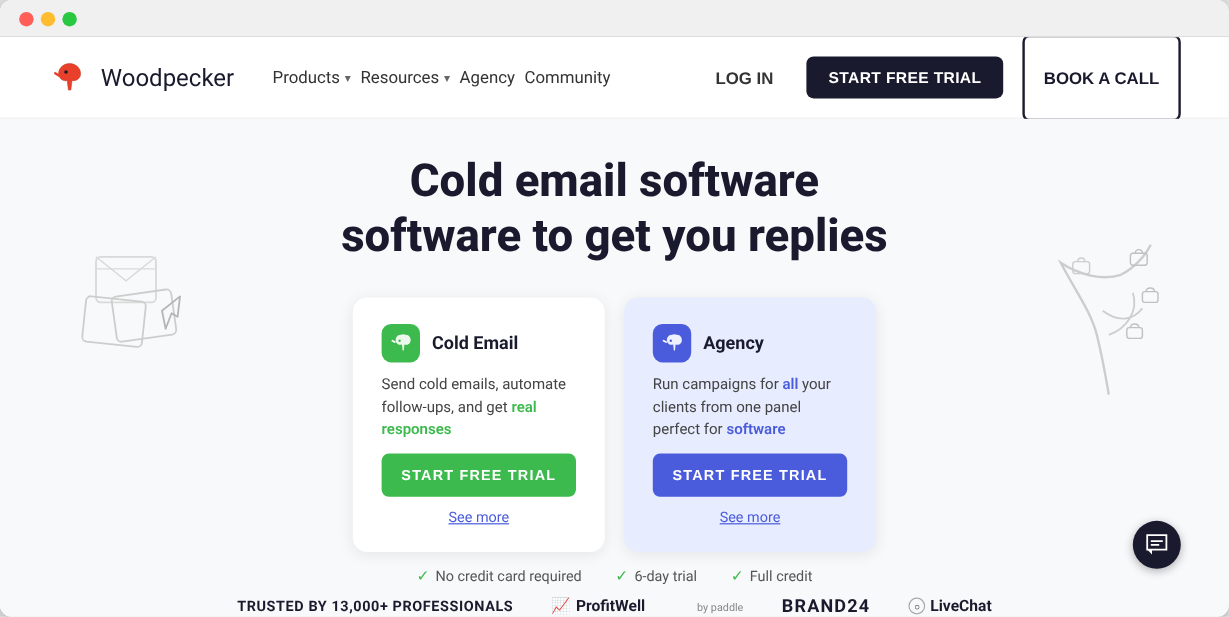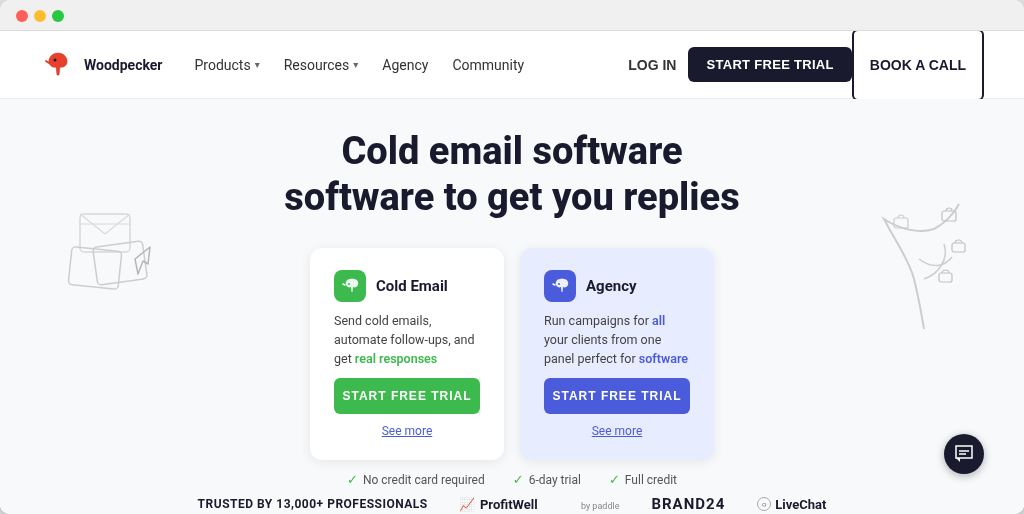--- a/index.html
+++ b/index.html
@@ -72,29 +72,29 @@
       gap: 8px;
       margin-right: 32px;
     }
 
     .logo-icon {
       width: 36px;
       height: 36px;
     }
 
     .logo-text {
-      font-size: 14px;
-      font-weight: 700;
+      font-size: 20px;
+      font-weight: 400;
       color: #1a1a2e;
     }
 
     .nav-links {
       display: flex;
       align-items: flex-end;
-      gap: 24px;
+      gap: 8px;
       flex: 1;
     }
 
     .nav-link {
       font-size: 14px;
       color: #333;
       text-decoration: none;
       display: flex;
       align-items: center;
       gap: 4px;
@@ -102,21 +102,21 @@
     }
 
     .nav-link .chevron {
       font-size: 10px;
       color: #666;
     }
 
     .nav-actions {
       display: flex;
       align-items: center;
-      gap: 0;
+      gap: 16px;
     }
 
     .btn-login {
       font-size: 14px;
       font-weight: 600;
       color: #333;
       background: none;
       border: none;
       cursor: pointer;
       padding: 8px 12px;
@@ -170,21 +170,21 @@
       display: flex;
       gap: 16px;
       position: relative;
       z-index: 2;
     }
 
     .card {
       background: #fff;
       border-radius: 12px;
       padding: 22px 24px;
-      width: 194px;
+      width: 210px;
       box-shadow: 0 2px 12px rgba(0,0,0,0.08);
       display: flex;
       flex-direction: column;
       gap: 10px;
     }
 
     .card.agency {
       background: #e8ecff;
     }
 

